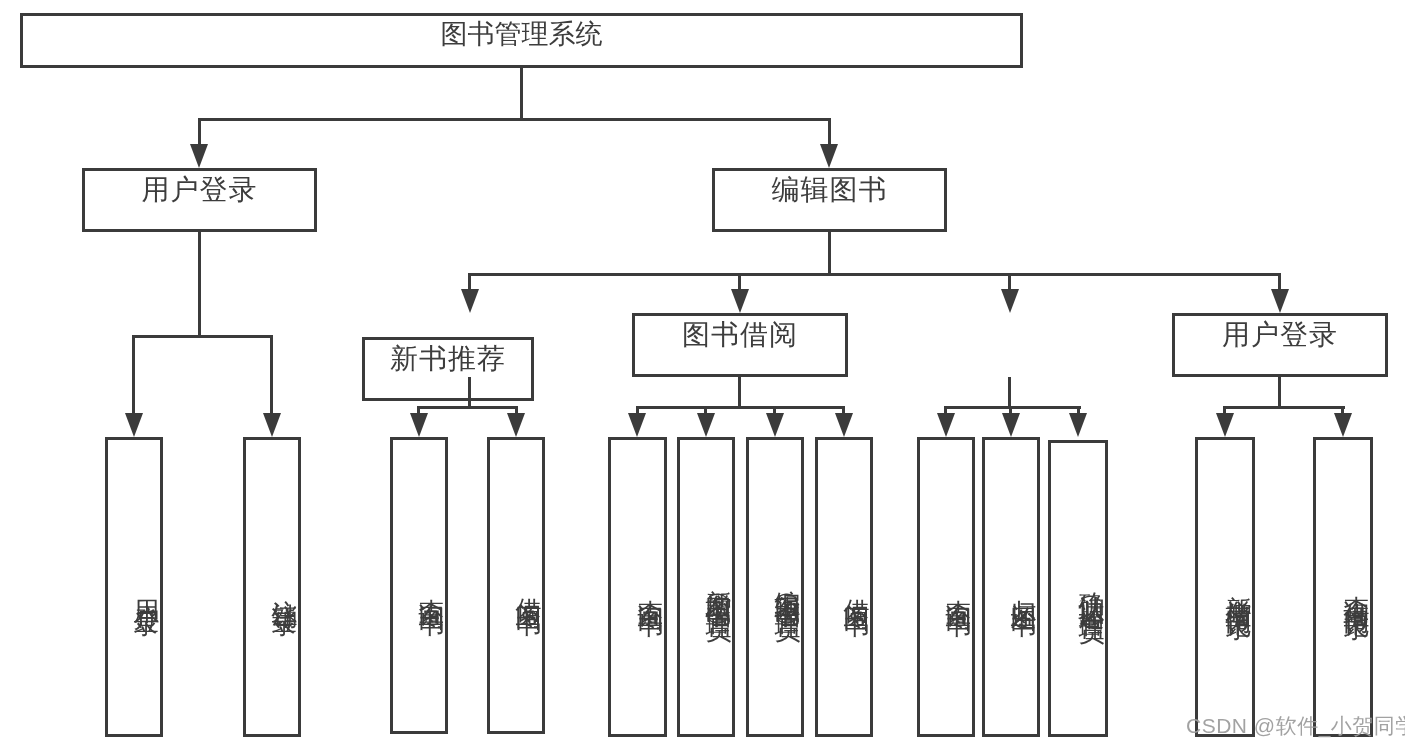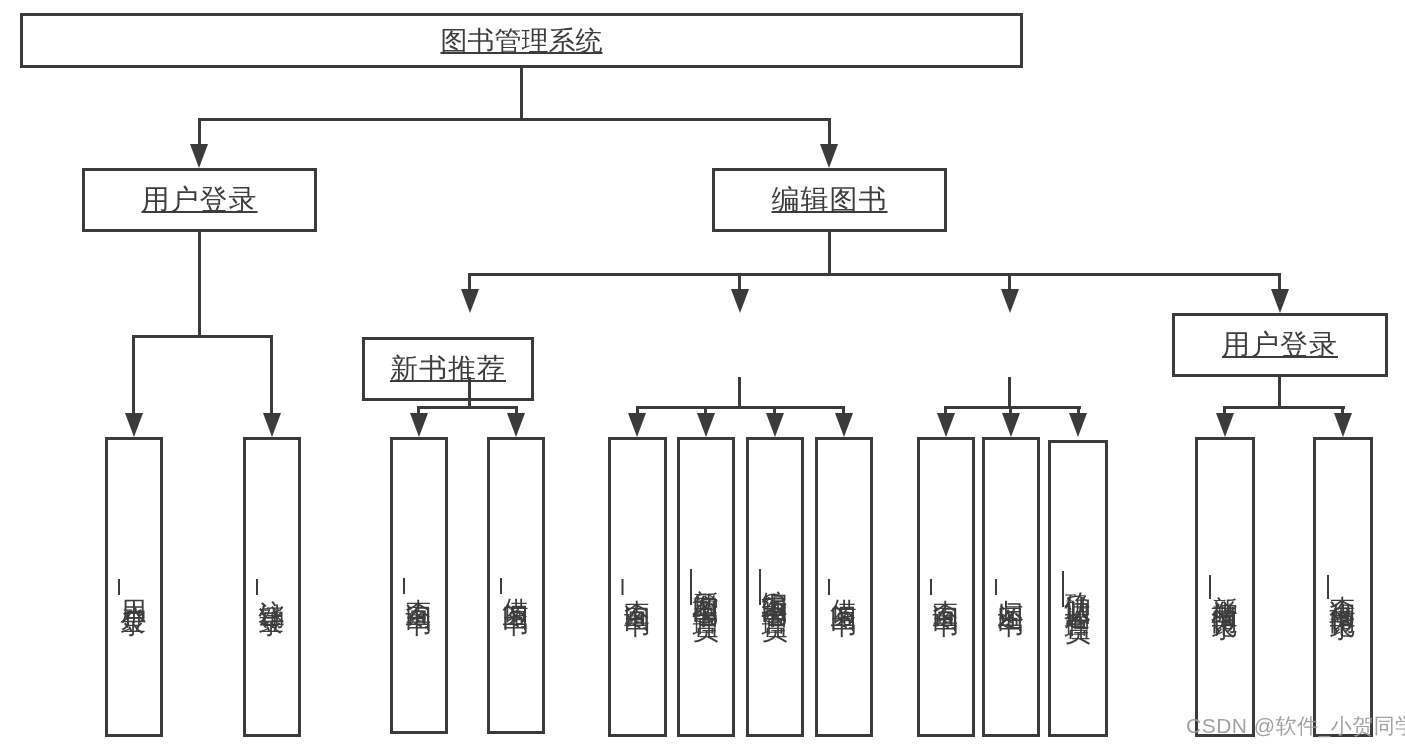--- a/index.html
+++ b/index.html
@@ -17,24 +17,23 @@
     font-family:"Liberation Sans","DejaVu Sans",sans-serif;
     color:var(--text);
   }
   
   .box{
     position:absolute;
     box-sizing:border-box;
     border:3px solid var(--line);
     background:#fff;
     display:flex;
-    align-items:center;
+    align-items:flex-start;
     justify-content:center;
     text-align:center;
-    text-decoration:underline;
   }
   .hlabel{font-size:28px;letter-spacing:1px;}
   .root-label{font-size:27px;}
   .vbox{
     writing-mode:vertical-rl;
     text-orientation:mixed;
     font-size:26px;
     letter-spacing:4px;
     line-height:1;
   }
@@ -97,20 +96,23 @@
   <div class="vl" style="left:738px;top:273px;height:20px;"></div>
   <div class="ah" style="left:731px;top:289px;"></div>
   <div class="vl" style="left:1008px;top:273px;height:20px;"></div>
   <div class="ah" style="left:1001px;top:289px;"></div>
   <div class="vl" style="left:1278px;top:273px;height:20px;"></div>
   <div class="ah" style="left:1271px;top:289px;"></div>
 
   <div class="box" style="left:362px;top:308px;width:172px;height:64px;margin-top:29px;">
     <span class="hlabel">新书推荐</span>
   </div>
+  <div class="box" style="left:632px;top:313px;width:216px;height:64px;">
+    <span class="hlabel">图书借阅</span>
+  </div>
   <div class="box" style="left:1172px;top:313px;width:216px;height:64px;">
     <span class="hlabel">用户登录</span>
   </div>
 
   <div class="vl" style="left:468px;top:377px;height:32px;"></div>
   <div class="hl" style="left:417px;top:406px;width:101px;"></div>
   <div class="vl" style="left:417px;top:406px;height:10px;"></div>
   <div class="ah" style="left:410px;top:413px;"></div>
   <div class="vl" style="left:515px;top:406px;height:10px;"></div>
   <div class="ah" style="left:507px;top:413px;"></div>

